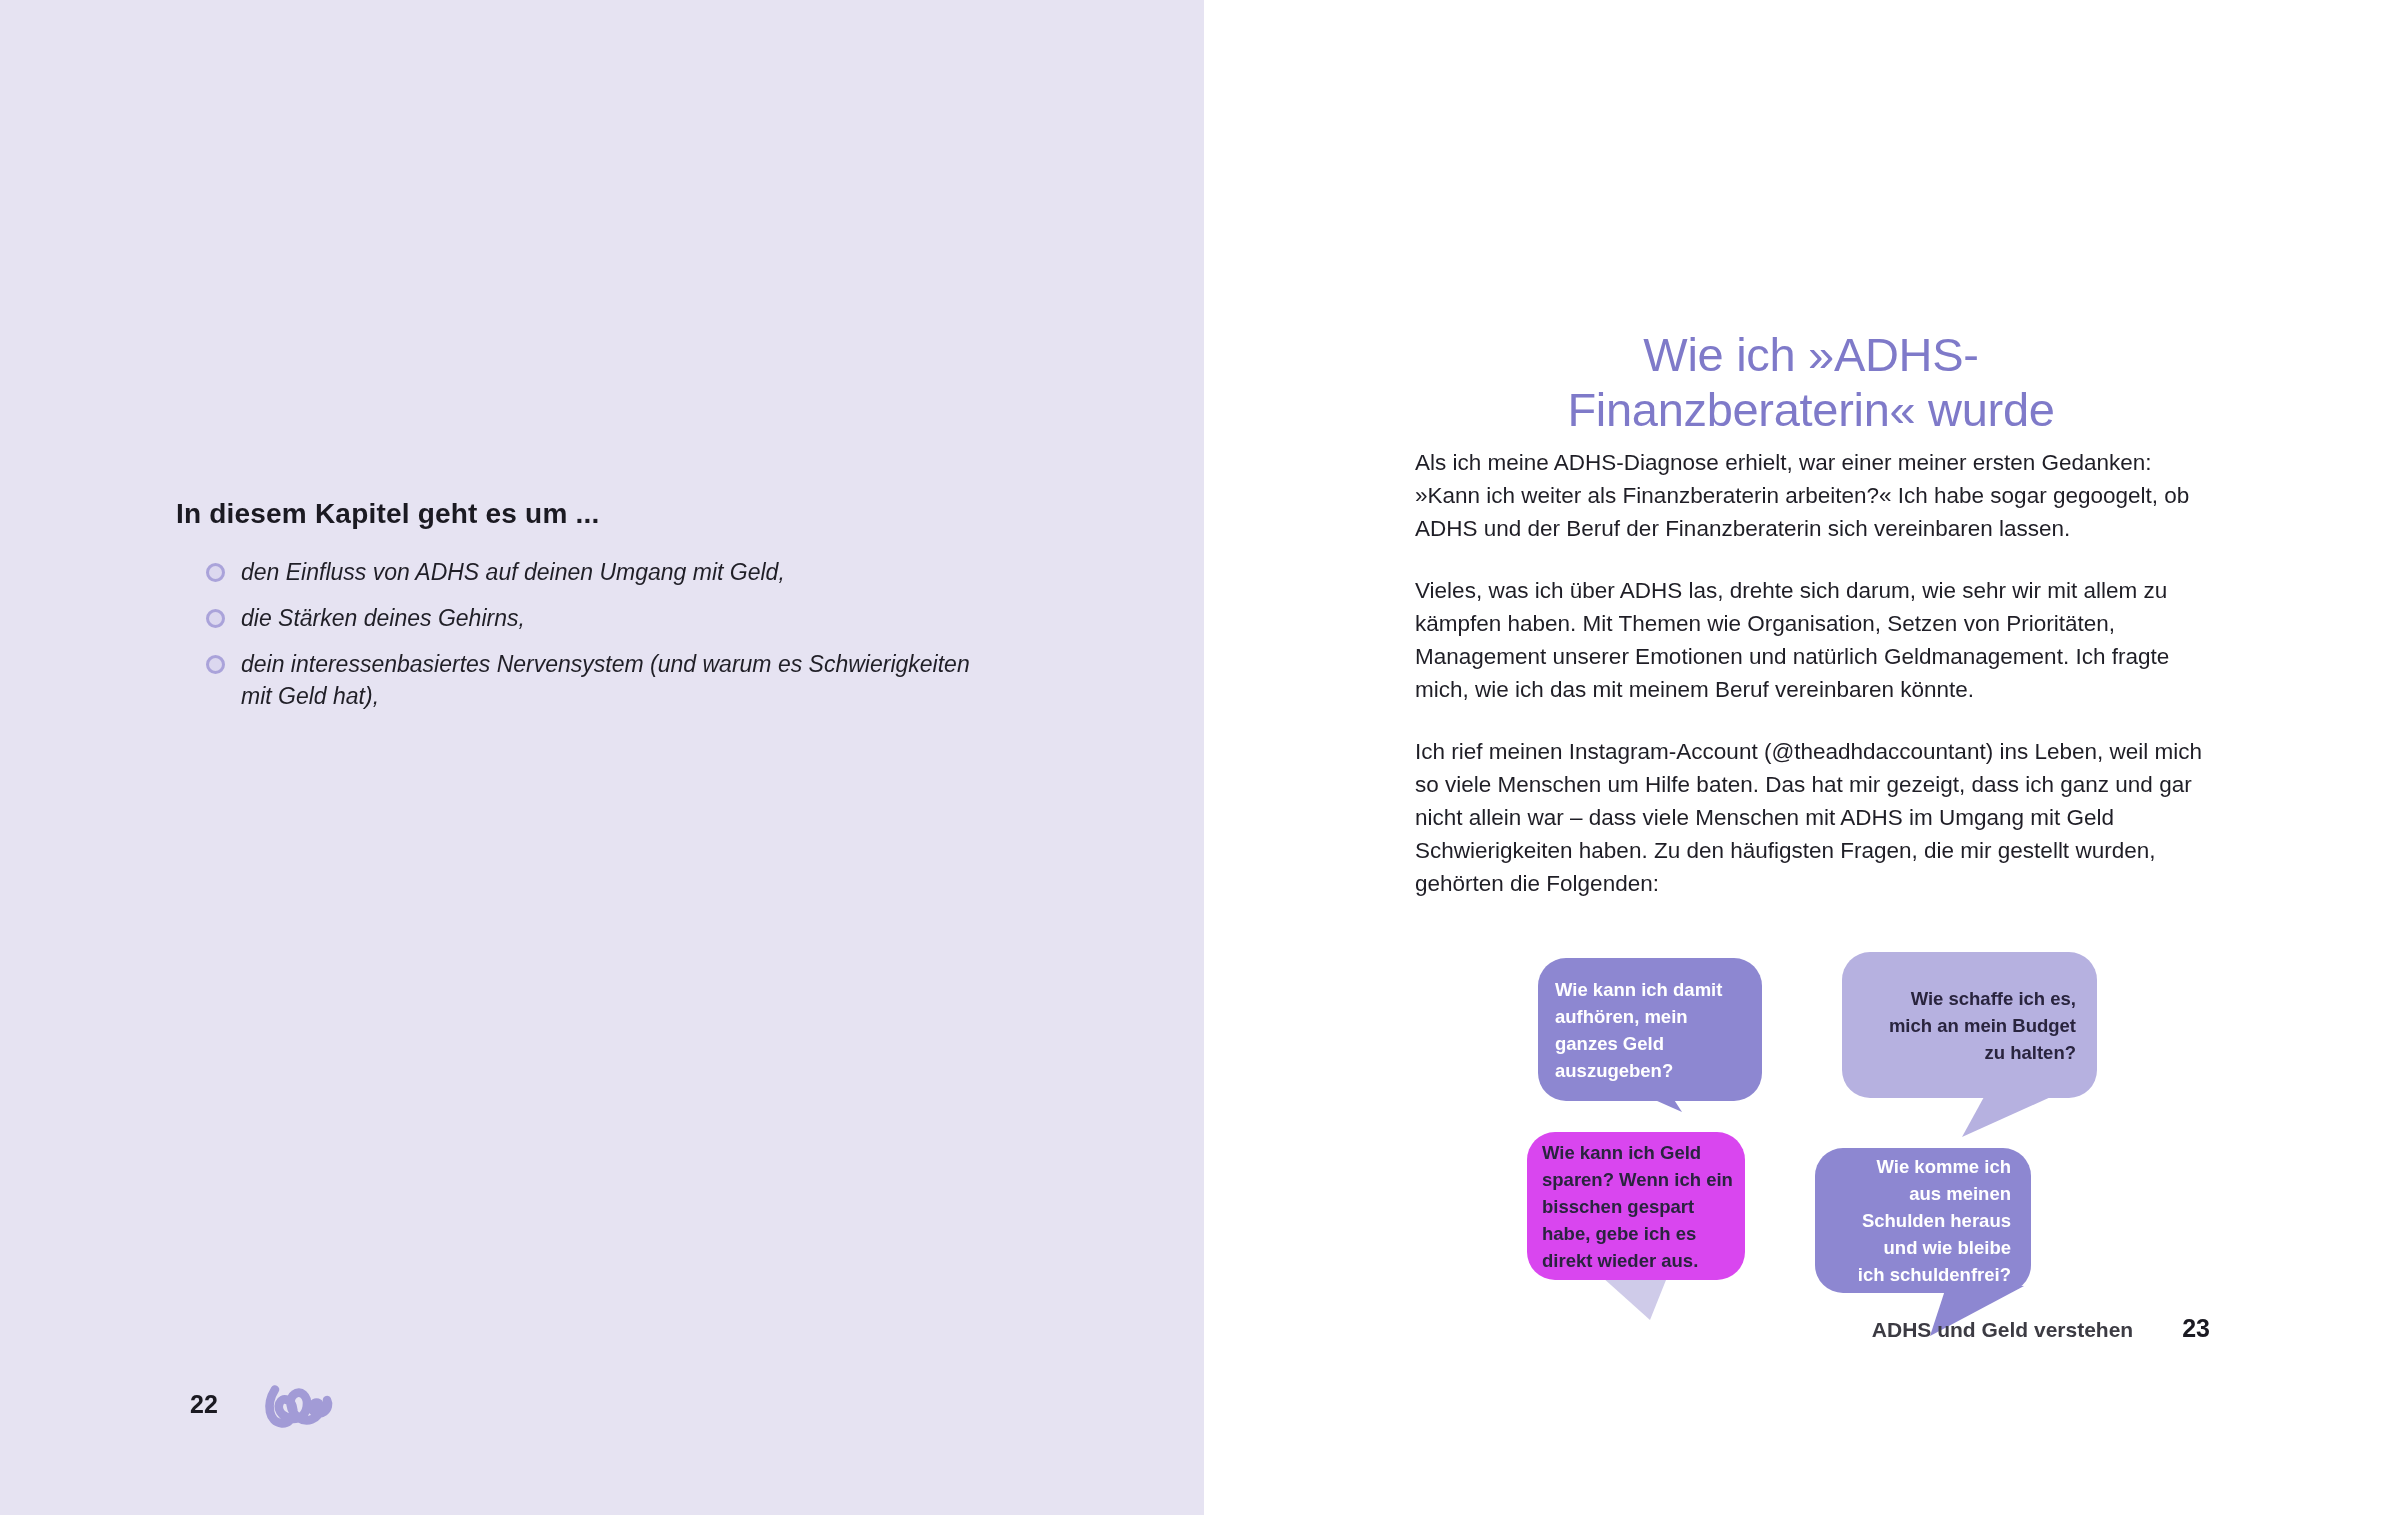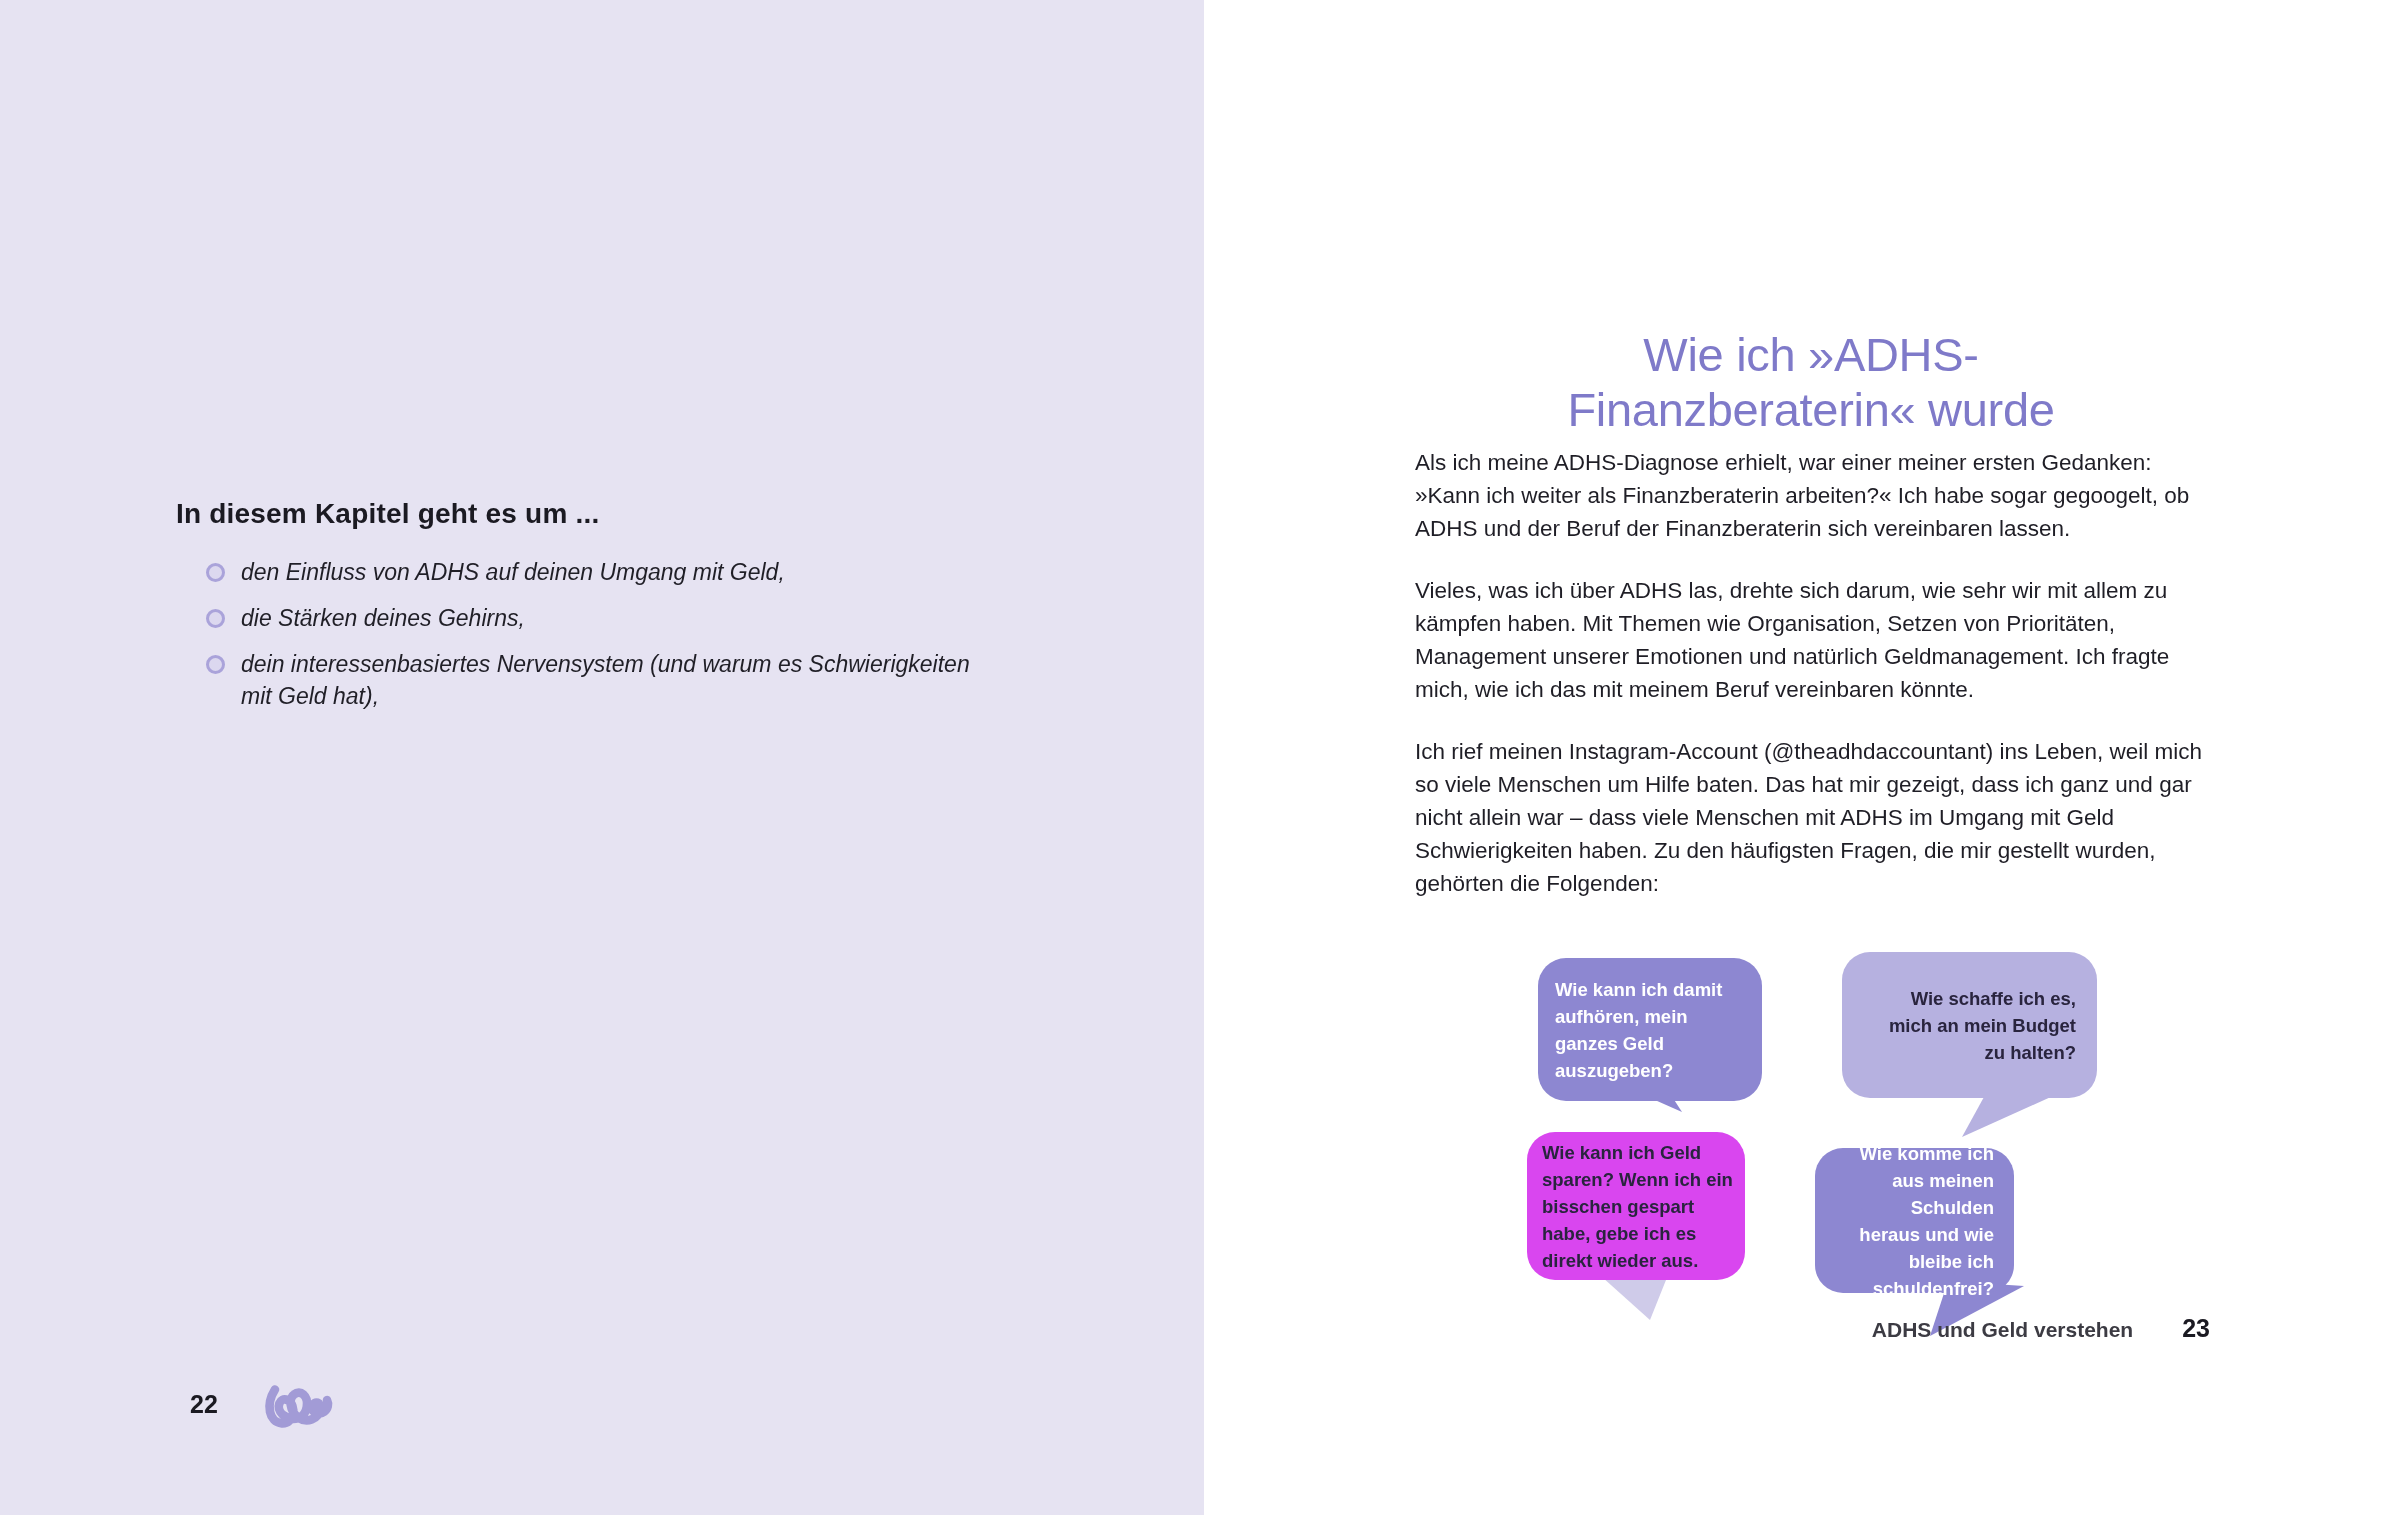--- a/index.html
+++ b/index.html
@@ -52,21 +52,21 @@
 
   
   .bubble{
     position:absolute;border-radius:28px;display:flex;align-items:center;
     font-size:18.5px;line-height:27px;font-weight:600;
   }
   .bubble-inner{width:100%;}
   .bubble.b1{left:1538px;top:930px;width:224px;height:143px;background:#8d87d1;color:#ffffff;padding:0 10px 0 17px;box-sizing:border-box;text-align:left;margin-top:28px;}
   .bubble.b2{left:1842px;top:952px;width:255px;height:146px;background:#b6b1e0;color:#29243e;padding:0 21px 0 28px;box-sizing:border-box;text-align:right;}
   .bubble.b3{left:1527px;top:1132px;width:218px;height:148px;background:#d946ef;color:#29243e;padding:0 10px 0 15px;box-sizing:border-box;text-align:left;}
-  .bubble.b4{left:1815px;top:1148px;width:199px;height:145px;background:#8d87d1;color:#ffffff;padding:0 20px 0 38px;box-sizing:border-box;text-align:right;}
+  .bubble.b4{left:1815px;top:1148px;width:216px;height:145px;background:#8d87d1;color:#ffffff;padding:0 20px 0 38px;box-sizing:border-box;text-align:right;}
 
   .tails{position:absolute;left:0;top:0;width:2400px;height:1515px;pointer-events:none;}
 
   .footer-right{
     position:absolute;left:1415px;top:1314px;width:795px;
     display:flex;justify-content:flex-end;align-items:baseline;text-align:center;
   }
   .running-head{font-size:21px;font-weight:700;color:#3c3b43;}
   .page-num-right{font-size:25px;font-weight:700;color:#1b1a22;margin-left:49px;}
 </style>

